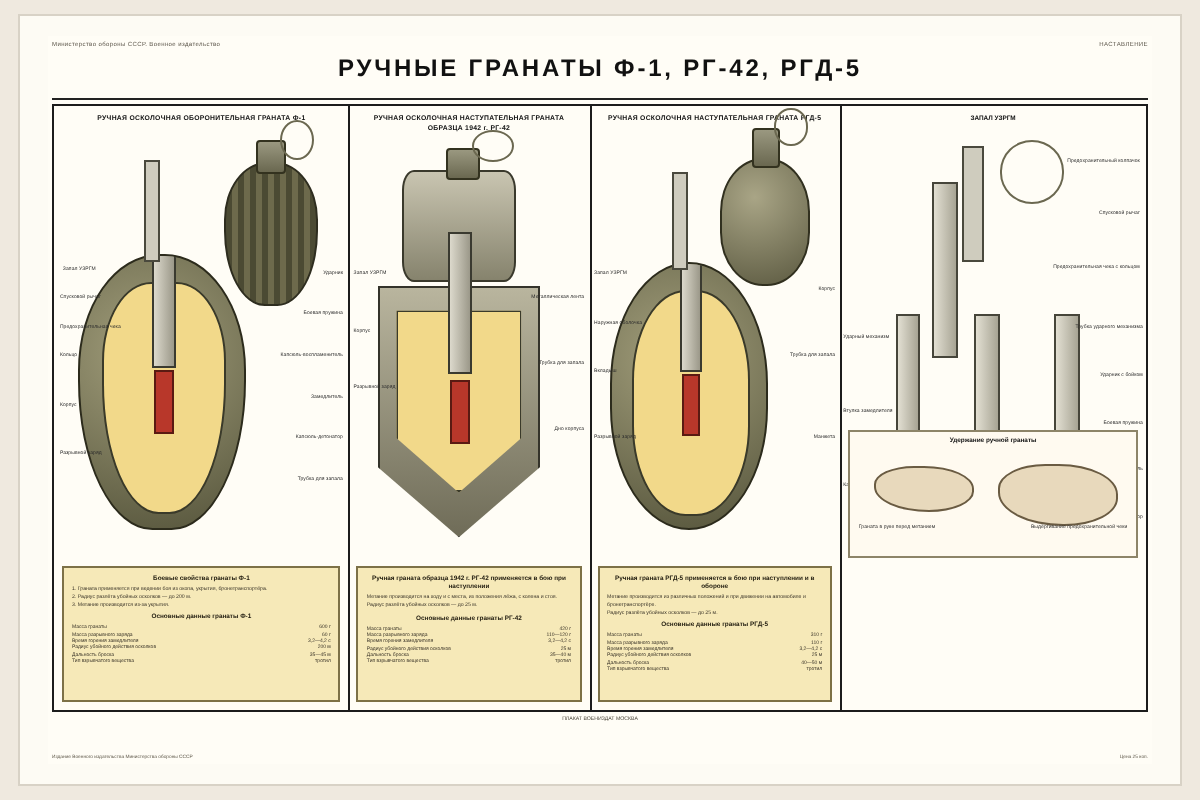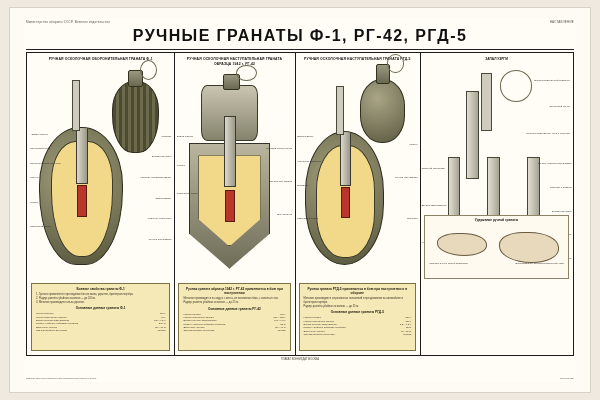--- a/index.html
+++ b/index.html
@@ -19,21 +19,21 @@
   }
   .topline{
     position:absolute;left:0;top:0;right:0;height:10px;
     font-size:3px;color:#5a5448;letter-spacing:.2px;
   }
   .topline .l{position:absolute;left:2px;top:2px;}
   .topline .r{position:absolute;right:2px;top:2px;}
   .title{
     position:absolute;left:0;right:0;top:9px;height:20px;
     text-align:center;
-    font-size:16px;font-weight:bold;letter-spacing:1.4px;
+    font-size:12px;font-weight:bold;letter-spacing:1.4px;
     color:#111;
     font-family:"Liberation Sans", sans-serif;
   }
   .rule{position:absolute;left:2px;right:2px;top:31px;height:1px;background:#222;}
   .frame{
     position:absolute;left:2px;top:34px;right:2px;bottom:26px;
     border:1px solid #1c1c1c;
     background:#fffdf6;
   }
   .col{

